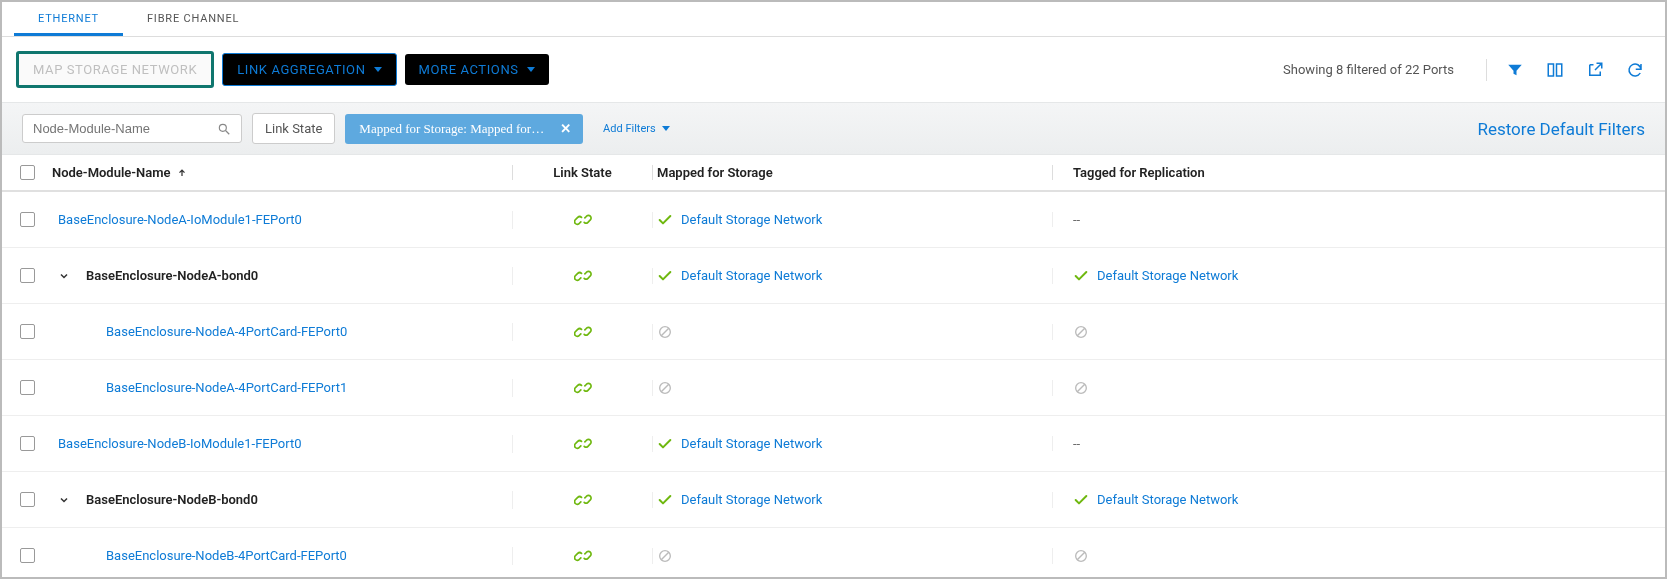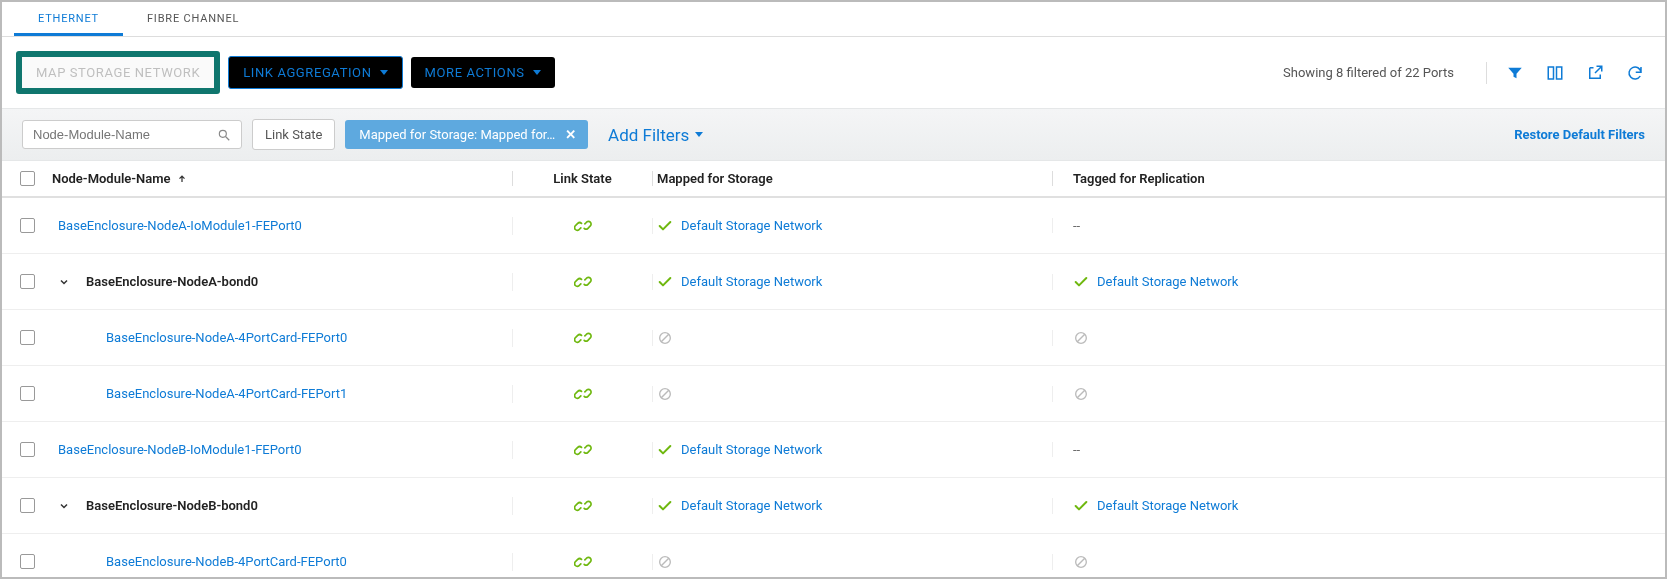--- a/index.html
+++ b/index.html
@@ -40,21 +40,21 @@
     align-items: center;
     gap: 6px;
     padding: 8px 14px;
     border-radius: 3px;
     font-size: 13px;
     letter-spacing: .6px;
     cursor: pointer;
     background: #000000;
   }
   .btn-disabled {
-    border: 6px solid #0f766e;
+    border: 3px solid #0f766e;
     color: #bfbfbf;
     background: #fafafa;
     cursor: default;
   }
   .btn-outlined {
     border: 1px solid #0e7bd6;
     color: #0e7bd6;
   }
   .btn-flat {
     border: none;
@@ -102,30 +102,31 @@
     padding: 7px 12px;
     border: 1px solid #ccc;
     border-radius: 3px;
     background: #fff;
     color: #555;
     font-size: 13px;
   }
   .chip-active {
     display: flex;
     align-items: center;
-    gap: 10px;
+    gap: 16px;
     padding: 7px 12px 7px 14px;
     background: #5ea9df;
     color: #fff;
     border-radius: 3px;
     font-size: 13px;
+    font-family: Liberation Serif, serif;
   }
   .chip-active .close { cursor: pointer; font-weight:bold; }
-  .add-filters { color:#0e7bd6; font-size:17px; display:inline-flex; align-items:center; gap:4px; cursor:pointer; padding-left:10px; }
-  .restore { color:#0e7bd6; font-size:13px; cursor:pointer;font-weight:bold; }
+  .add-filters { color:#0e7bd6; font-size:11px; display:inline-flex; align-items:center; gap:4px; cursor:pointer; padding-left:10px; }
+  .restore { color:#0e7bd6; font-size:17px; cursor:pointer; }
 
   .table { width:100%; }
   .thead {
     display:flex;
     align-items:center;
     border-bottom: 2px solid #e0e0e0;
     padding: 10px 0;
     font-weight:600;
     color:#222;
   }

